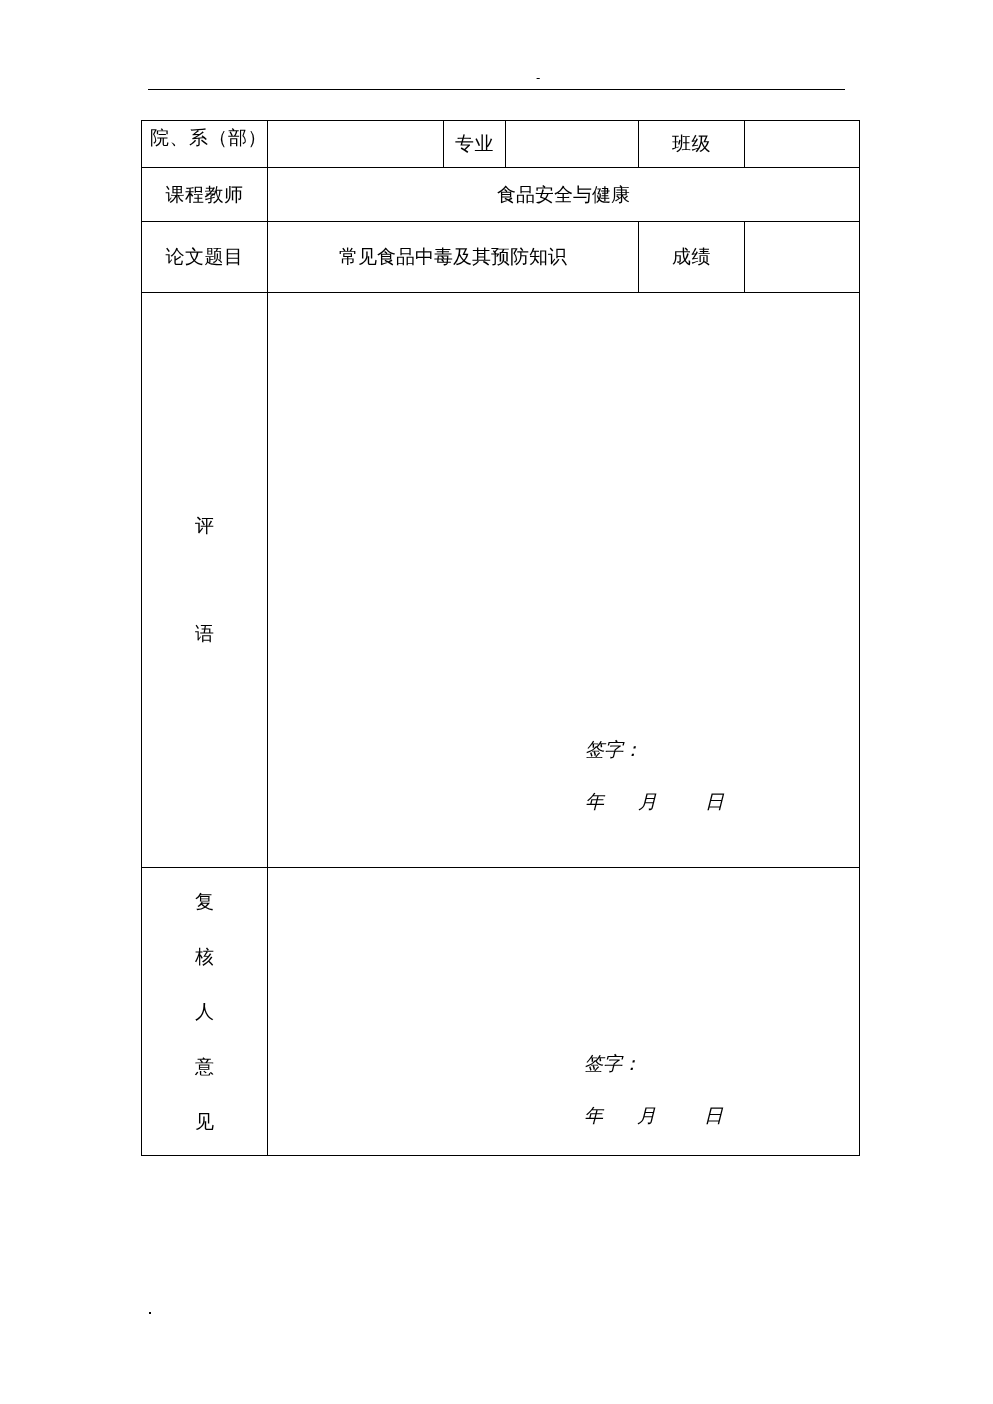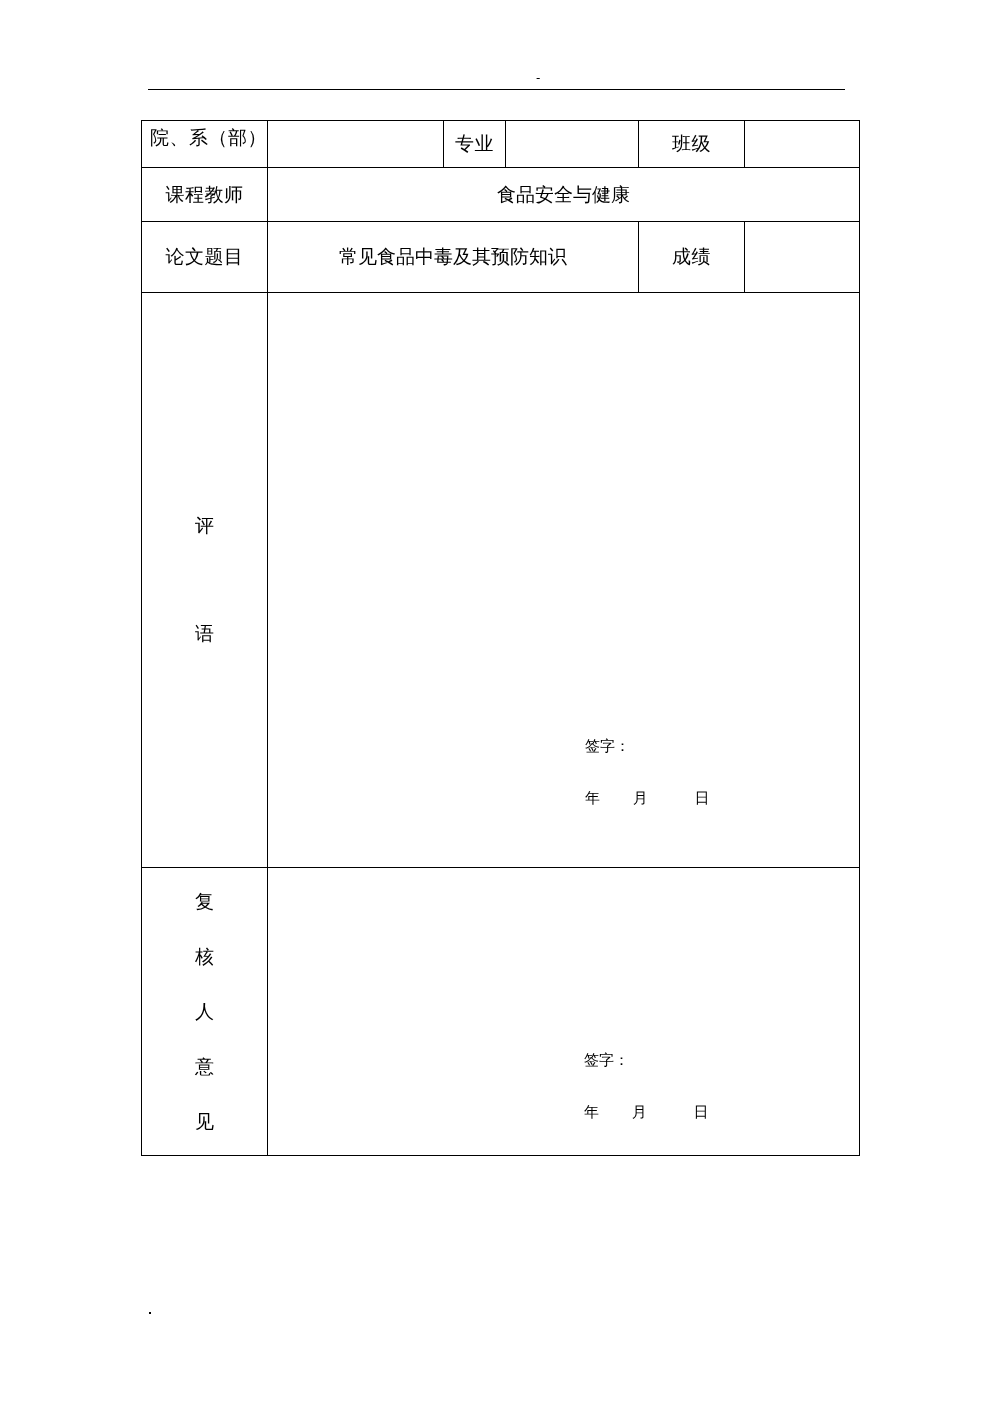--- a/index.html
+++ b/index.html
@@ -9,21 +9,21 @@
   .header-rule { position:absolute; left:148px; top:89px; width:697px; height:0; border-top:1.5px solid #000; }
   .footer-dot { position:absolute; left:149px; top:1312px; width:2px; height:2px; background:#000; }
 
   .form-table { position:absolute; left:141px; top:120px; border-collapse:collapse; table-layout:fixed; }
   .form-table td { border:1.3px solid #000; padding:0; font-size:19px; text-align:center; vertical-align:middle; }
   .lbl { letter-spacing:0.5px; }
   .cell-dept { text-align:left !important; vertical-align:top !important; padding-left:8px !important; padding-top:4px !important; white-space:nowrap; overflow:visible; }
 
   .big-cell { position:relative; }
   .vert { display:flex; flex-direction:column; align-items:center; justify-content:center; height:100%; }
-  .sig { position:absolute; font-size:15px; white-space:nowrap; }
+  .sig { position:absolute; font-size:19px; white-space:nowrap;font-style:italic; }
   .date-row span { display:inline-block; }
 </style>
 </head>
 <body>
 
 <div class="header-mark">-</div>
 <div class="header-rule"></div>
 
 <table class="form-table">
   <colgroup>

